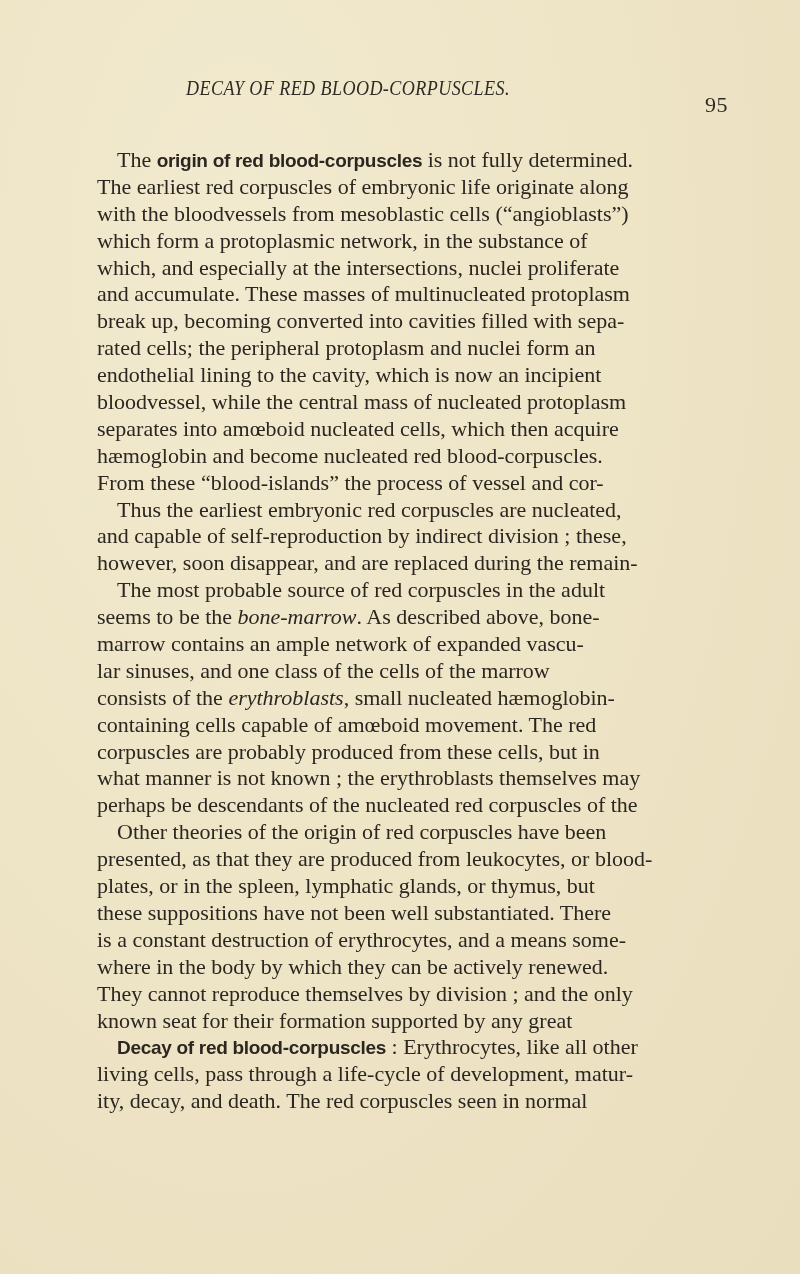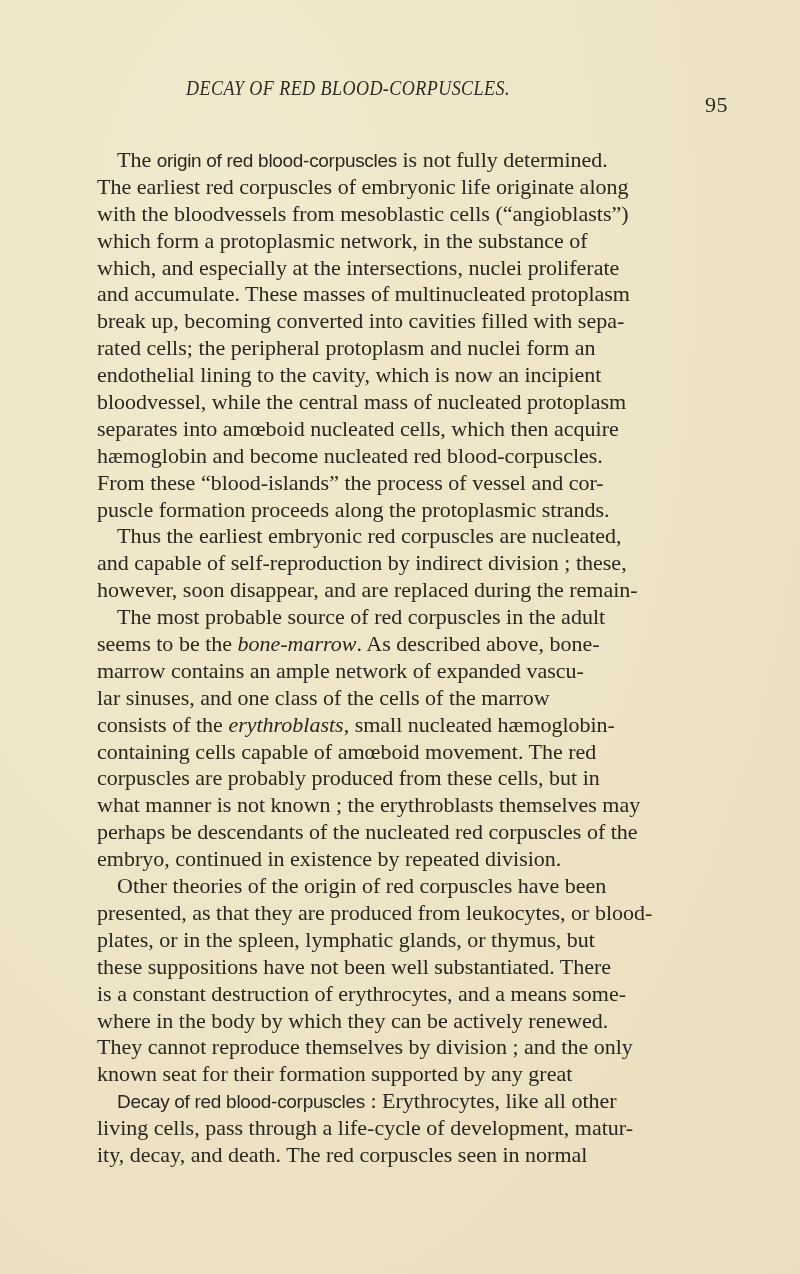--- a/index.html
+++ b/index.html
@@ -59,21 +59,21 @@
     overflow: visible;
   }
   .line.last {
     text-align-last: left;
   }
   .line.indent {
     padding-left: 20px;
   }
   .bold {
     font-family: "Liberation Sans", "DejaVu Sans", sans-serif;
-    font-weight: normal;
+    font-weight: bold;
     font-size: 19px;
     letter-spacing: -0.3px;
   }
   .ital {
     font-style: italic;
   }
   .line span.seg {
     white-space: pre;
   }
 </style>
@@ -93,38 +93,36 @@
       <span class="line" style="display: block; transform-origin: left center; transform: scaleX(0.999975); text-align: left; text-align-last: left;"><span class="seg"><span>which</span><span class="gap"> </span><span>form</span><span class="gap"> </span><span>a</span><span class="gap"> </span><span>protoplasmic</span><span class="gap"> </span><span>network,</span><span class="gap"> </span><span>in</span><span class="gap"> </span><span>the</span><span class="gap"> </span><span>substance</span><span class="gap"> </span><span>of</span></span></span>
       <span class="line" style="display: block; transform-origin: left center; transform: scaleX(0.999876); text-align: left; text-align-last: left;"><span class="seg"><span>which,</span><span class="gap"> </span><span>and</span><span class="gap"> </span><span>especially</span><span class="gap"> </span><span>at</span><span class="gap"> </span><span>the</span><span class="gap"> </span><span>intersections,</span><span class="gap"> </span><span>nuclei</span><span class="gap"> </span><span>proliferate</span></span></span>
       <span class="line" style="display: block; transform-origin: left center; transform: scaleX(0.99995); text-align: left; text-align-last: left;"><span class="seg"><span>and</span><span class="gap"> </span><span>accumulate.</span><span class="gap"> </span><span>These</span><span class="gap"> </span><span>masses</span><span class="gap"> </span><span>of</span><span class="gap"> </span><span>multinucleated</span><span class="gap"> </span><span>protoplasm</span></span></span>
       <span class="line" style="display: block; transform-origin: left center; transform: scaleX(0.99995); text-align: left; text-align-last: left;"><span class="seg"><span>break</span><span class="gap"> </span><span>up,</span><span class="gap"> </span><span>becoming</span><span class="gap"> </span><span>converted</span><span class="gap"> </span><span>into</span><span class="gap"> </span><span>cavities</span><span class="gap"> </span><span>filled</span><span class="gap"> </span><span>with</span><span class="gap"> </span><span>sepa-</span></span></span>
       <span class="line" style="display: block; transform-origin: left center; transform: scaleX(0.99995); text-align: left; text-align-last: left;"><span class="seg"><span>rated</span><span class="gap"> </span><span>cells;</span><span class="gap"> </span><span>the</span><span class="gap"> </span><span>peripheral</span><span class="gap"> </span><span>protoplasm</span><span class="gap"> </span><span>and</span><span class="gap"> </span><span>nuclei</span><span class="gap"> </span><span>form</span><span class="gap"> </span><span>an</span></span></span>
       <span class="line" style="display: block; transform-origin: left center; transform: scaleX(0.999851); text-align: left; text-align-last: left;"><span class="seg"><span>endothelial</span><span class="gap"> </span><span>lining</span><span class="gap"> </span><span>to</span><span class="gap"> </span><span>the</span><span class="gap"> </span><span>cavity,</span><span class="gap"> </span><span>which</span><span class="gap"> </span><span>is</span><span class="gap"> </span><span>now</span><span class="gap"> </span><span>an</span><span class="gap"> </span><span>incipient</span></span></span>
       <span class="line" style="display: block; transform-origin: left center; transform: scaleX(0.999851); text-align: left; text-align-last: left;"><span class="seg"><span>bloodvessel,</span><span class="gap"> </span><span>while</span><span class="gap"> </span><span>the</span><span class="gap"> </span><span>central</span><span class="gap"> </span><span>mass</span><span class="gap"> </span><span>of</span><span class="gap"> </span><span>nucleated</span><span class="gap"> </span><span>protoplasm</span></span></span>
       <span class="line" style="display: block; transform-origin: left center; transform: scaleX(0.99995); text-align: left; text-align-last: left;"><span class="seg"><span>separates</span><span class="gap"> </span><span>into</span><span class="gap"> </span><span>amœboid</span><span class="gap"> </span><span>nucleated</span><span class="gap"> </span><span>cells,</span><span class="gap"> </span><span>which</span><span class="gap"> </span><span>then</span><span class="gap"> </span><span>acquire</span></span></span>
       <span class="line" style="display: block; transform-origin: left center; transform: scaleX(0.99995); text-align: left; text-align-last: left;"><span class="seg"><span>hæmoglobin</span><span class="gap"> </span><span>and</span><span class="gap"> </span><span>become</span><span class="gap"> </span><span>nucleated</span><span class="gap"> </span><span>red</span><span class="gap"> </span><span>blood-corpuscles.</span></span></span>
       <span class="line" style="display: block; transform-origin: left center; transform: scaleX(0.999876); text-align: left; text-align-last: left;"><span class="seg"><span>From</span><span class="gap"> </span><span>these</span><span class="gap"> </span><span>“blood-islands”</span><span class="gap"> </span><span>the</span><span class="gap"> </span><span>process</span><span class="gap"> </span><span>of</span><span class="gap"> </span><span>vessel</span><span class="gap"> </span><span>and</span><span class="gap"> </span><span>cor-</span></span></span>
-      <span class="line last" style="text-align-last: left;"><span class="seg">puscle formation proceeds along the protoplasmic strands.</span></span>
     </div>
     <div>
       <span class="line indent" style="display: block; transform-origin: left center; transform: scaleX(0.999923); text-align: left; text-align-last: left;"><span class="seg"><span>Thus</span><span class="gap"> </span><span>the</span><span class="gap"> </span><span>earliest</span><span class="gap"> </span><span>embryonic</span><span class="gap"> </span><span>red</span><span class="gap"> </span><span>corpuscles</span><span class="gap"> </span><span>are</span><span class="gap"> </span><span>nucleated,</span></span></span>
       <span class="line" style="display: block; transform-origin: left center; transform: scaleX(0.999876); text-align: left; text-align-last: left;"><span class="seg"><span>and</span><span class="gap"> </span><span>capable</span><span class="gap"> </span><span>of</span><span class="gap"> </span><span>self-reproduction</span><span class="gap"> </span><span>by</span><span class="gap"> </span><span>indirect</span><span class="gap"> </span><span>division</span><span class="gap"> </span><span>;</span><span class="gap"> </span><span>these,</span></span></span>
       <span class="line" style="display: block; transform-origin: left center; transform: scaleX(0.999827); text-align: left; text-align-last: left;"><span class="seg"><span>however,</span><span class="gap"> </span><span>soon</span><span class="gap"> </span><span>disappear,</span><span class="gap"> </span><span>and</span><span class="gap"> </span><span>are</span><span class="gap"> </span><span>replaced</span><span class="gap"> </span><span>during</span><span class="gap"> </span><span>the</span><span class="gap"> </span><span>remain-</span></span></span>
     </div>
     <div>
       <span class="line indent" style="display: block; transform-origin: left center; transform: scaleX(0.999847); text-align: left; text-align-last: left;"><span class="seg"><span>The</span><span class="gap"> </span><span>most</span><span class="gap"> </span><span>probable</span><span class="gap"> </span><span>source</span><span class="gap"> </span><span>of</span><span class="gap"> </span><span>red</span><span class="gap"> </span><span>corpuscles</span><span class="gap"> </span><span>in</span><span class="gap"> </span><span>the</span><span class="gap"> </span><span>adult</span></span></span>
       <span class="line" style="display: block; transform-origin: left center; transform: scaleX(0.999926); text-align: left; text-align-last: left;"><span class="seg"><span>seems</span><span class="gap"> </span><span>to</span><span class="gap"> </span><span>be</span><span class="gap"> </span><span>the</span><span class="gap"> </span></span><span class="seg ital"><span>bone-marrow</span></span><span class="seg"><span>.</span><span class="gap"> </span><span>As</span><span class="gap"> </span><span>described</span><span class="gap"> </span><span>above,</span><span class="gap"> </span><span>bone-</span></span></span>
       <span class="line" style="display: block; transform-origin: left center; transform: scaleX(0.999876); text-align: left; text-align-last: left;"><span class="seg"><span>marrow</span><span class="gap"> </span><span>contains</span><span class="gap"> </span><span>an</span><span class="gap"> </span><span>ample</span><span class="gap"> </span><span>network</span><span class="gap"> </span><span>of</span><span class="gap"> </span><span>expanded</span><span class="gap"> </span><span>vascu-</span></span></span>
       <span class="line" style="display: block; transform-origin: left center; transform: scaleX(0.99995); text-align: left; text-align-last: left;"><span class="seg"><span>lar</span><span class="gap"> </span><span>sinuses,</span><span class="gap"> </span><span>and</span><span class="gap"> </span><span>one</span><span class="gap"> </span><span>class</span><span class="gap"> </span><span>of</span><span class="gap"> </span><span>the</span><span class="gap"> </span><span>cells</span><span class="gap"> </span><span>of</span><span class="gap"> </span><span>the</span><span class="gap"> </span><span>marrow</span></span></span>
       <span class="line" style="display: block; transform-origin: left center; transform: scaleX(0.999876); text-align: left; text-align-last: left;"><span class="seg"><span>consists</span><span class="gap"> </span><span>of</span><span class="gap"> </span><span>the</span><span class="gap"> </span></span><span class="seg ital"><span>erythroblasts</span></span><span class="seg"><span>,</span><span class="gap"> </span><span>small</span><span class="gap"> </span><span>nucleated</span><span class="gap"> </span><span>hæmoglobin-</span></span></span>
       <span class="line" style="display: block; transform-origin: left center; transform: scaleX(0.999926); text-align: left; text-align-last: left;"><span class="seg"><span>containing</span><span class="gap"> </span><span>cells</span><span class="gap"> </span><span>capable</span><span class="gap"> </span><span>of</span><span class="gap"> </span><span>amœboid</span><span class="gap"> </span><span>movement.</span><span class="gap"> </span><span>The</span><span class="gap"> </span><span>red</span></span></span>
       <span class="line" style="display: block; transform-origin: left center; transform: scaleX(0.999876); text-align: left; text-align-last: left;"><span class="seg"><span>corpuscles</span><span class="gap"> </span><span>are</span><span class="gap"> </span><span>probably</span><span class="gap"> </span><span>produced</span><span class="gap"> </span><span>from</span><span class="gap"> </span><span>these</span><span class="gap"> </span><span>cells,</span><span class="gap"> </span><span>but</span><span class="gap"> </span><span>in</span></span></span>
       <span class="line" style="display: block; transform-origin: left center; transform: scaleX(0.999975); text-align: left; text-align-last: left;"><span class="seg"><span>what</span><span class="gap"> </span><span>manner</span><span class="gap"> </span><span>is</span><span class="gap"> </span><span>not</span><span class="gap"> </span><span>known</span><span class="gap"> </span><span>;</span><span class="gap"> </span><span>the</span><span class="gap"> </span><span>erythroblasts</span><span class="gap"> </span><span>themselves</span><span class="gap"> </span><span>may</span></span></span>
       <span class="line" style="display: block; transform-origin: left center; transform: scaleX(0.999851); text-align: left; text-align-last: left;"><span class="seg"><span>perhaps</span><span class="gap"> </span><span>be</span><span class="gap"> </span><span>descendants</span><span class="gap"> </span><span>of</span><span class="gap"> </span><span>the</span><span class="gap"> </span><span>nucleated</span><span class="gap"> </span><span>red</span><span class="gap"> </span><span>corpuscles</span><span class="gap"> </span><span>of</span><span class="gap"> </span><span>the</span></span></span>
-      <span class="line last" style="text-align-last: left;"><span class="seg">embryo, continued in existence by repeated division.</span></span>
     </div>
     <div>
       <span class="line indent" style="display: block; transform-origin: left center; transform: scaleX(0.999974); text-align: left; text-align-last: left;"><span class="seg"><span>Other</span><span class="gap"> </span><span>theories</span><span class="gap"> </span><span>of</span><span class="gap"> </span><span>the</span><span class="gap"> </span><span>origin</span><span class="gap"> </span><span>of</span><span class="gap"> </span><span>red</span><span class="gap"> </span><span>corpuscles</span><span class="gap"> </span><span>have</span><span class="gap"> </span><span>been</span></span></span>
       <span class="line" style="display: block; transform-origin: left center; transform: scaleX(0.99995); text-align: left; text-align-last: left;"><span class="seg"><span>presented,</span><span class="gap"> </span><span>as</span><span class="gap"> </span><span>that</span><span class="gap"> </span><span>they</span><span class="gap"> </span><span>are</span><span class="gap"> </span><span>produced</span><span class="gap"> </span><span>from</span><span class="gap"> </span><span>leukocytes,</span><span class="gap"> </span><span>or</span><span class="gap"> </span><span>blood-</span></span></span>
       <span class="line" style="display: block; transform-origin: left center; transform: scaleX(0.999851); text-align: left; text-align-last: left;"><span class="seg"><span>plates,</span><span class="gap"> </span><span>or</span><span class="gap"> </span><span>in</span><span class="gap"> </span><span>the</span><span class="gap"> </span><span>spleen,</span><span class="gap"> </span><span>lymphatic</span><span class="gap"> </span><span>glands,</span><span class="gap"> </span><span>or</span><span class="gap"> </span><span>thymus,</span><span class="gap"> </span><span>but</span></span></span>
       <span class="line" style="display: block; transform-origin: left center; transform: scaleX(0.999975); text-align: left; text-align-last: left;"><span class="seg"><span>these</span><span class="gap"> </span><span>suppositions</span><span class="gap"> </span><span>have</span><span class="gap"> </span><span>not</span><span class="gap"> </span><span>been</span><span class="gap"> </span><span>well</span><span class="gap"> </span><span>substantiated.</span><span class="gap"> </span><span>There</span></span></span>
       <span class="line" style="display: block; transform-origin: left center; transform: scaleX(0.999901); text-align: left; text-align-last: left;"><span class="seg"><span>is</span><span class="gap"> </span><span>a</span><span class="gap"> </span><span>constant</span><span class="gap"> </span><span>destruction</span><span class="gap"> </span><span>of</span><span class="gap"> </span><span>erythrocytes,</span><span class="gap"> </span><span>and</span><span class="gap"> </span><span>a</span><span class="gap"> </span><span>means</span><span class="gap"> </span><span>some-</span></span></span>
       <span class="line" style="display: block; transform-origin: left center; transform: scaleX(0.999901); text-align: left; text-align-last: left;"><span class="seg"><span>where</span><span class="gap"> </span><span>in</span><span class="gap"> </span><span>the</span><span class="gap"> </span><span>body</span><span class="gap"> </span><span>by</span><span class="gap"> </span><span>which</span><span class="gap"> </span><span>they</span><span class="gap"> </span><span>can</span><span class="gap"> </span><span>be</span><span class="gap"> </span><span>actively</span><span class="gap"> </span><span>renewed.</span></span></span>
       <span class="line" style="display: block; transform-origin: left center; transform: scaleX(0.999851); text-align: left; text-align-last: left;"><span class="seg"><span>They</span><span class="gap"> </span><span>cannot</span><span class="gap"> </span><span>reproduce</span><span class="gap"> </span><span>themselves</span><span class="gap"> </span><span>by</span><span class="gap"> </span><span>division</span><span class="gap"> </span><span>;</span><span class="gap"> </span><span>and</span><span class="gap"> </span><span>the</span><span class="gap"> </span><span>only</span></span></span>
       <span class="line" style="display: block; transform-origin: left center; transform: scaleX(0.999851); text-align: left; text-align-last: left;"><span class="seg"><span>known</span><span class="gap"> </span><span>seat</span><span class="gap"> </span><span>for</span><span class="gap"> </span><span>their</span><span class="gap"> </span><span>formation</span><span class="gap"> </span><span>supported</span><span class="gap"> </span><span>by</span><span class="gap"> </span><span>any</span><span class="gap"> </span><span>great</span></span></span>

